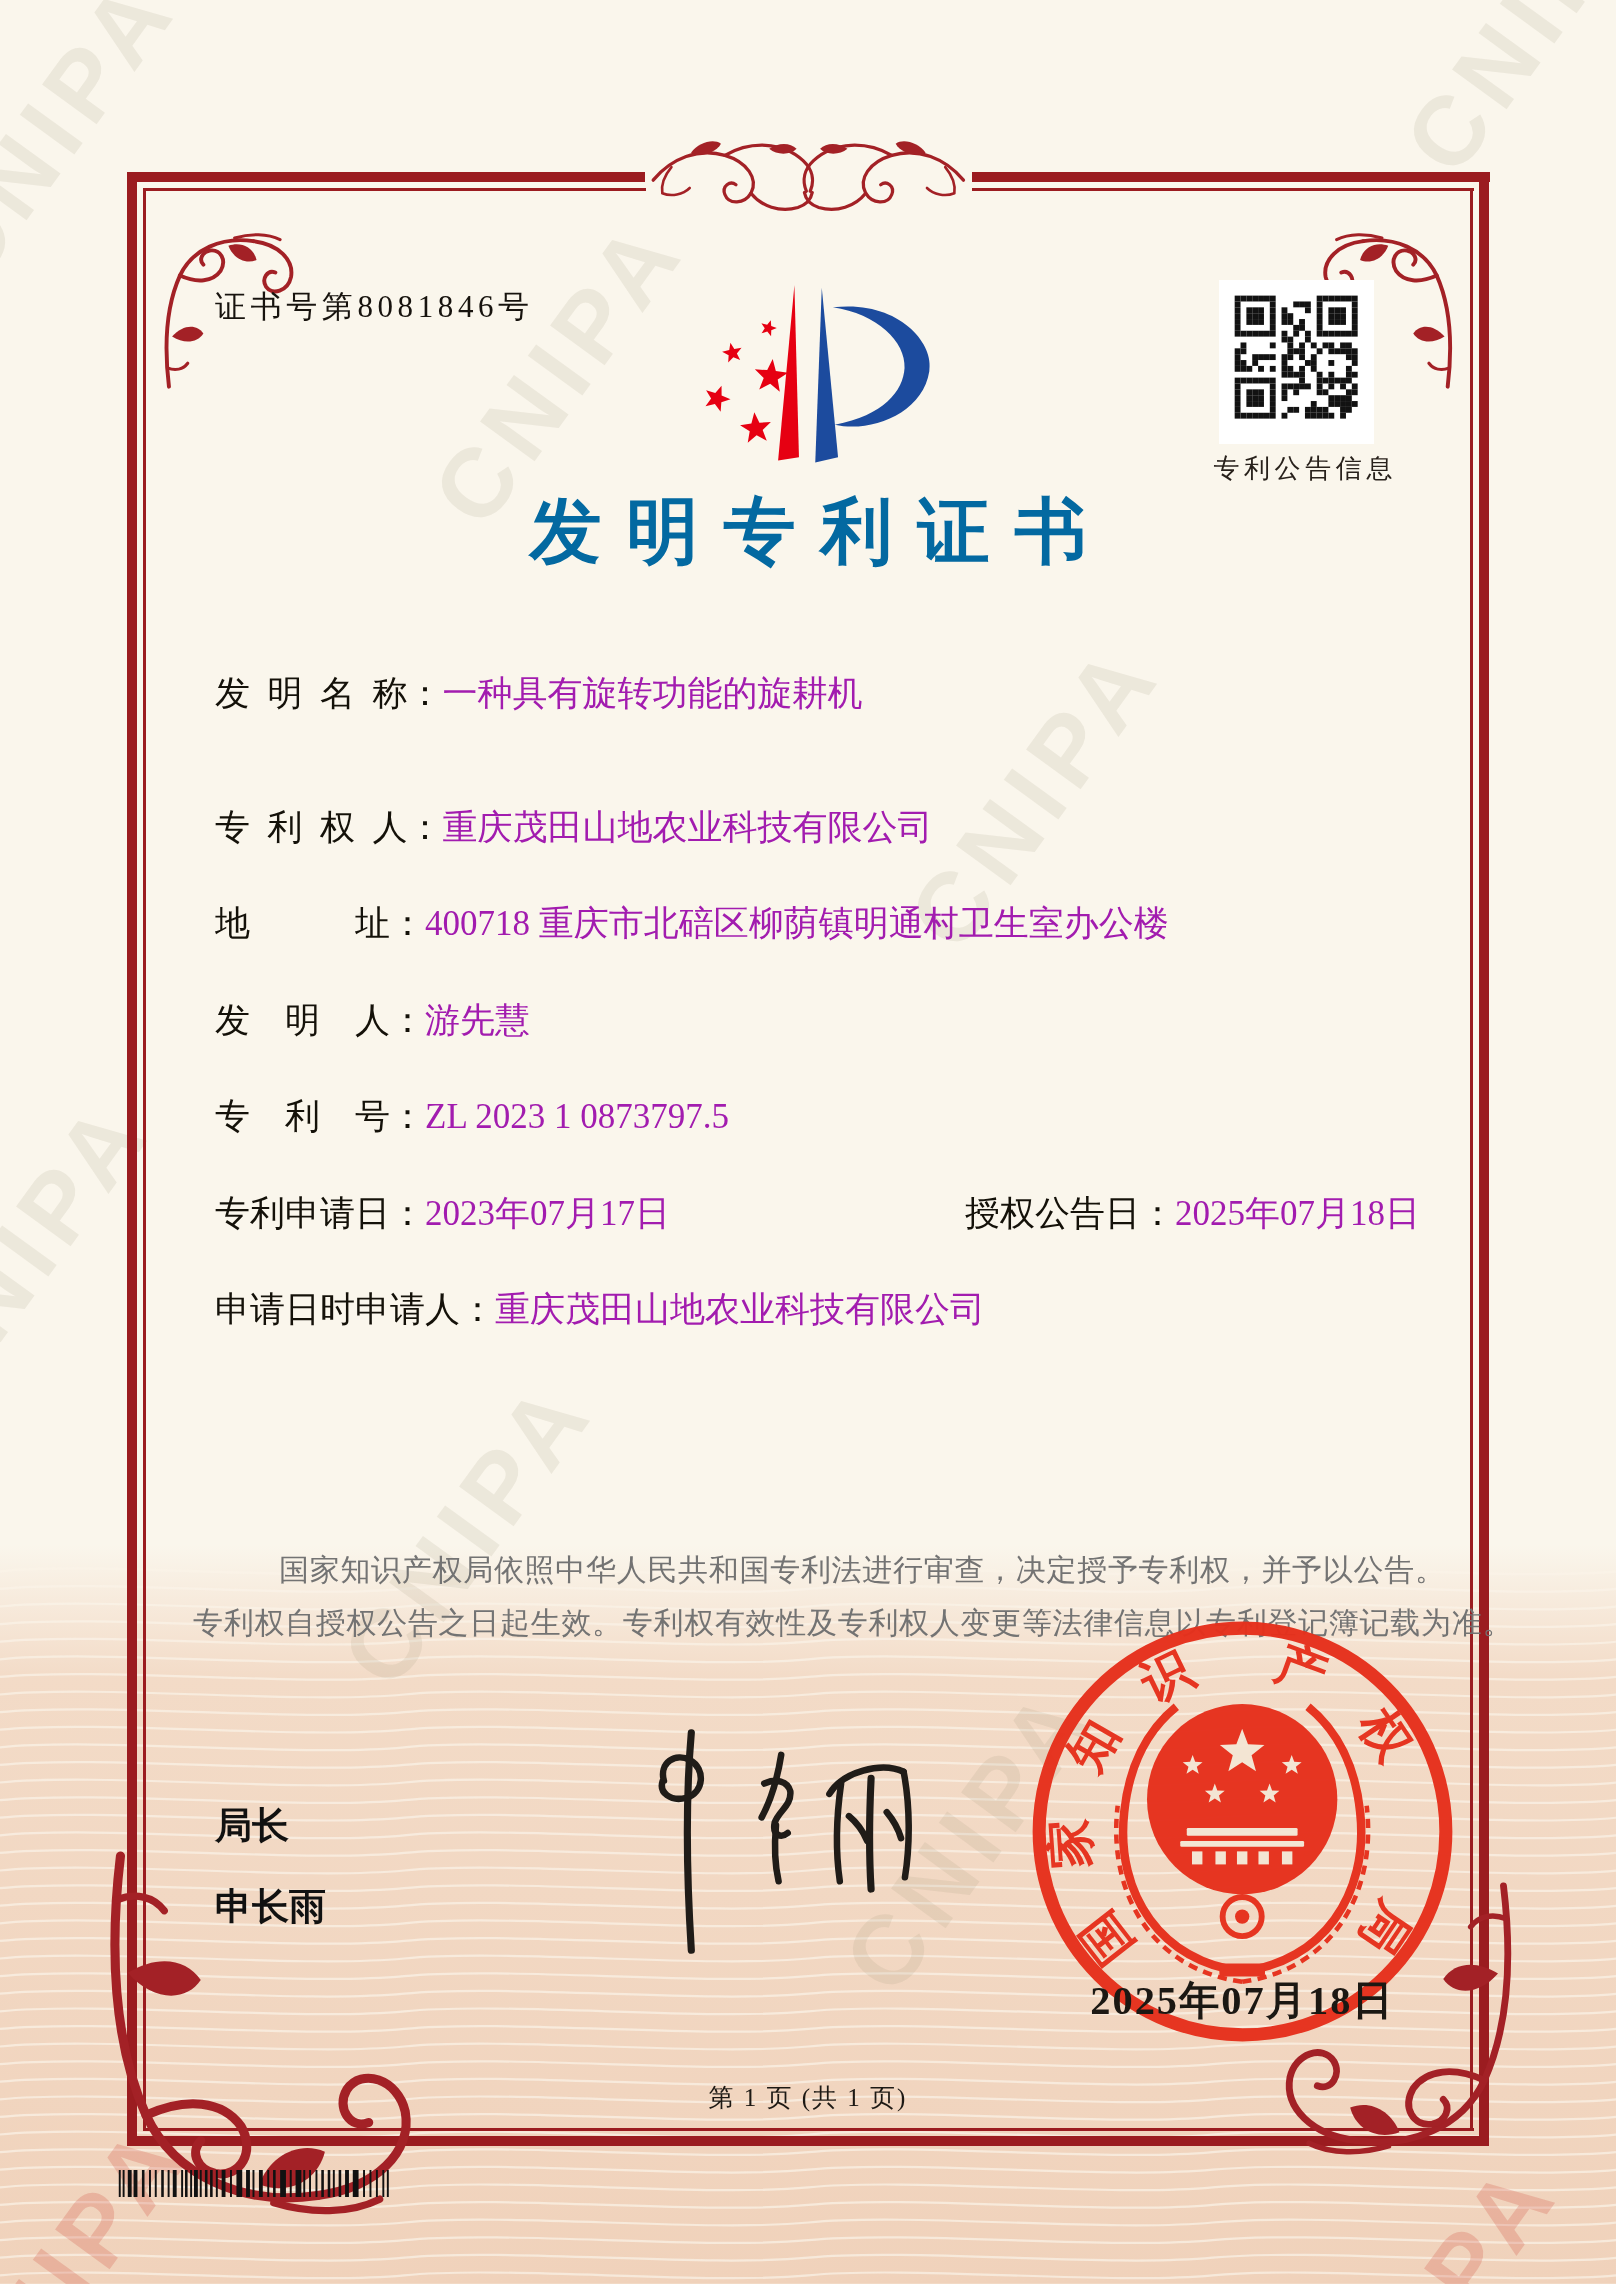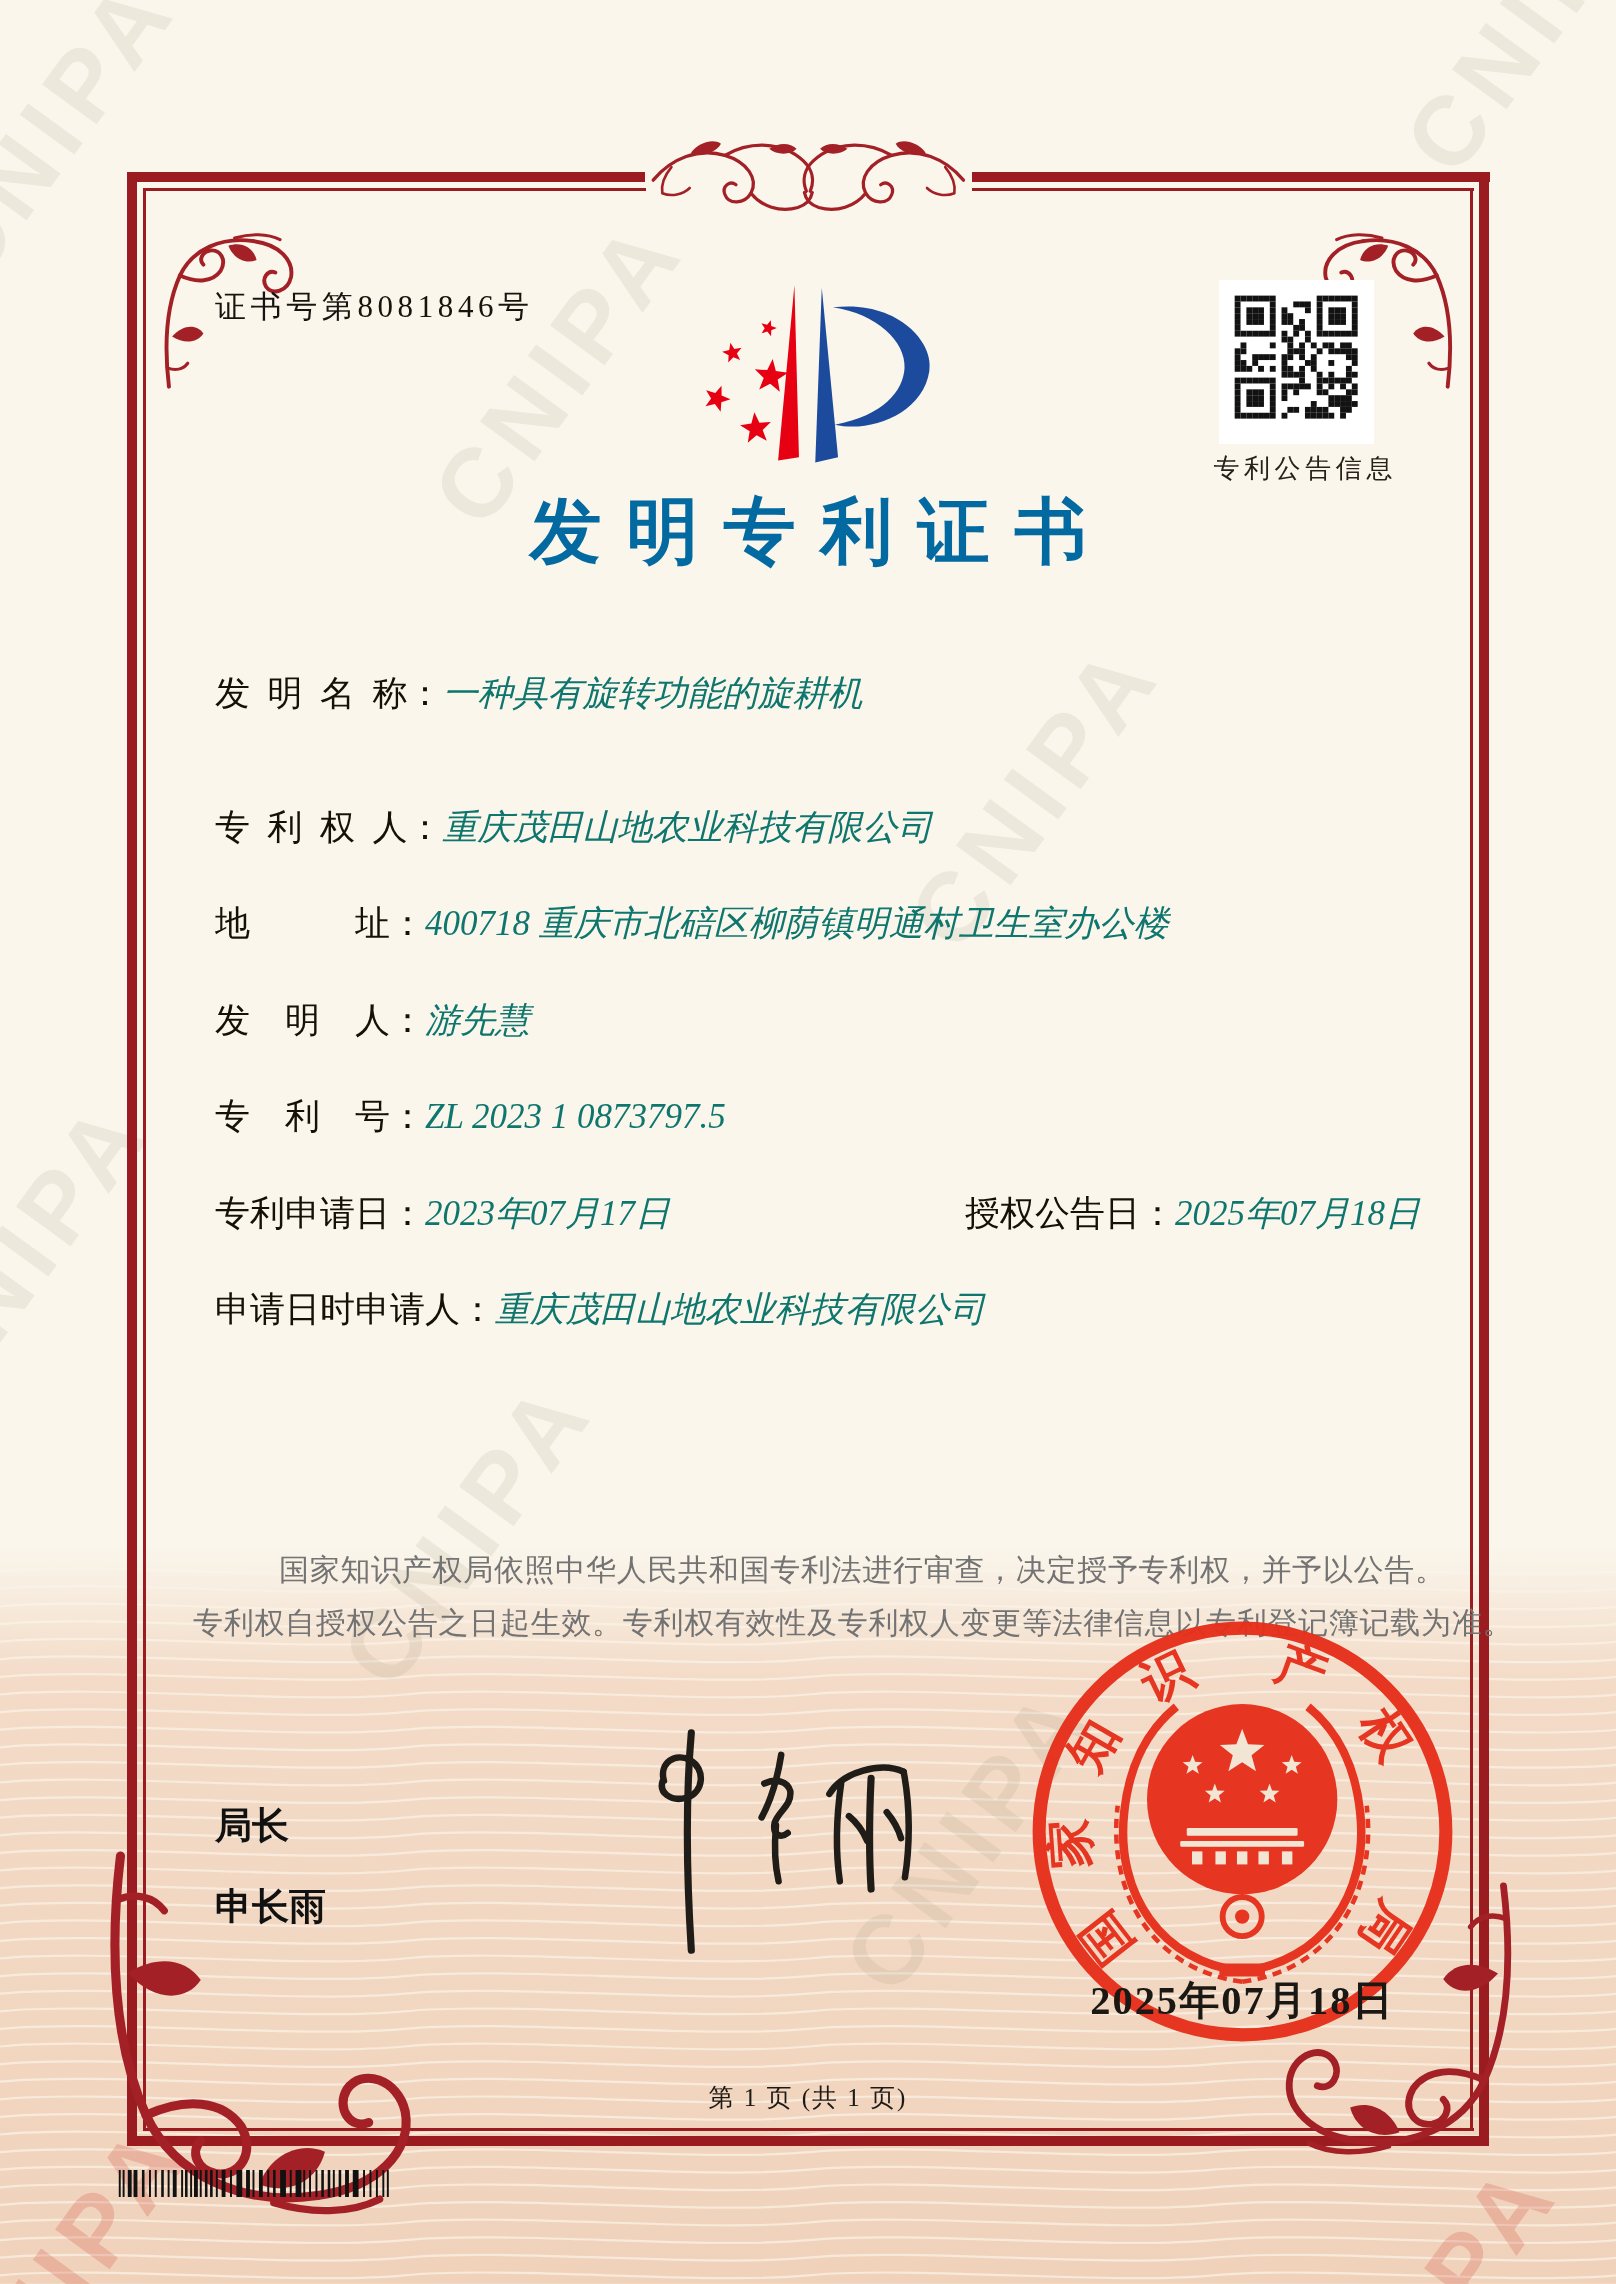--- a/index.html
+++ b/index.html
@@ -34,21 +34,21 @@
   .cert-no{position:absolute;left:215px;top:286px;font-size:31px;letter-spacing:4.6px;white-space:nowrap;}
   .qr-box{position:absolute;left:1219px;top:280px;width:155px;height:164px;background:#ffffff;}
   .qr-caption{position:absolute;left:1201px;top:451px;width:196px;text-align:right;font-size:26px;letter-spacing:4.6px;color:#28211b;white-space:nowrap;}
   .cert-title{
     position:absolute;top:484px;left:50%;transform:translateX(-50%);
     font-size:72px;font-weight:700;letter-spacing:25px;padding-left:25px;white-space:nowrap;color:#0369a1;
   }
   
   .row{position:absolute;white-space:nowrap;font-size:35px;line-height:1.25;}
   .row .lbl{color:#141109;}
-  .row .val{color:#0f766e;font-style:italic;}
+  .row .val{color:#a21caf;}
   
   .bodyline{position:absolute;white-space:nowrap;font-size:30px;letter-spacing:0.7px;color:#737373;}
   
   .dir{position:absolute;left:215px;font-family:Liberation Mono, monospace;font-weight:700;font-size:37px;color:#111;}
   
   .page-info{position:absolute;top:2081px;left:50%;transform:translateX(-50%);font-size:25px;letter-spacing:2px;color:#1d1914;white-space:nowrap;}
   
   .seal-f{fill:var(--seal-red);}
   .seal-s{stroke:var(--seal-red);fill:none;}
   .paper-f{fill:#f4e6d4;}

